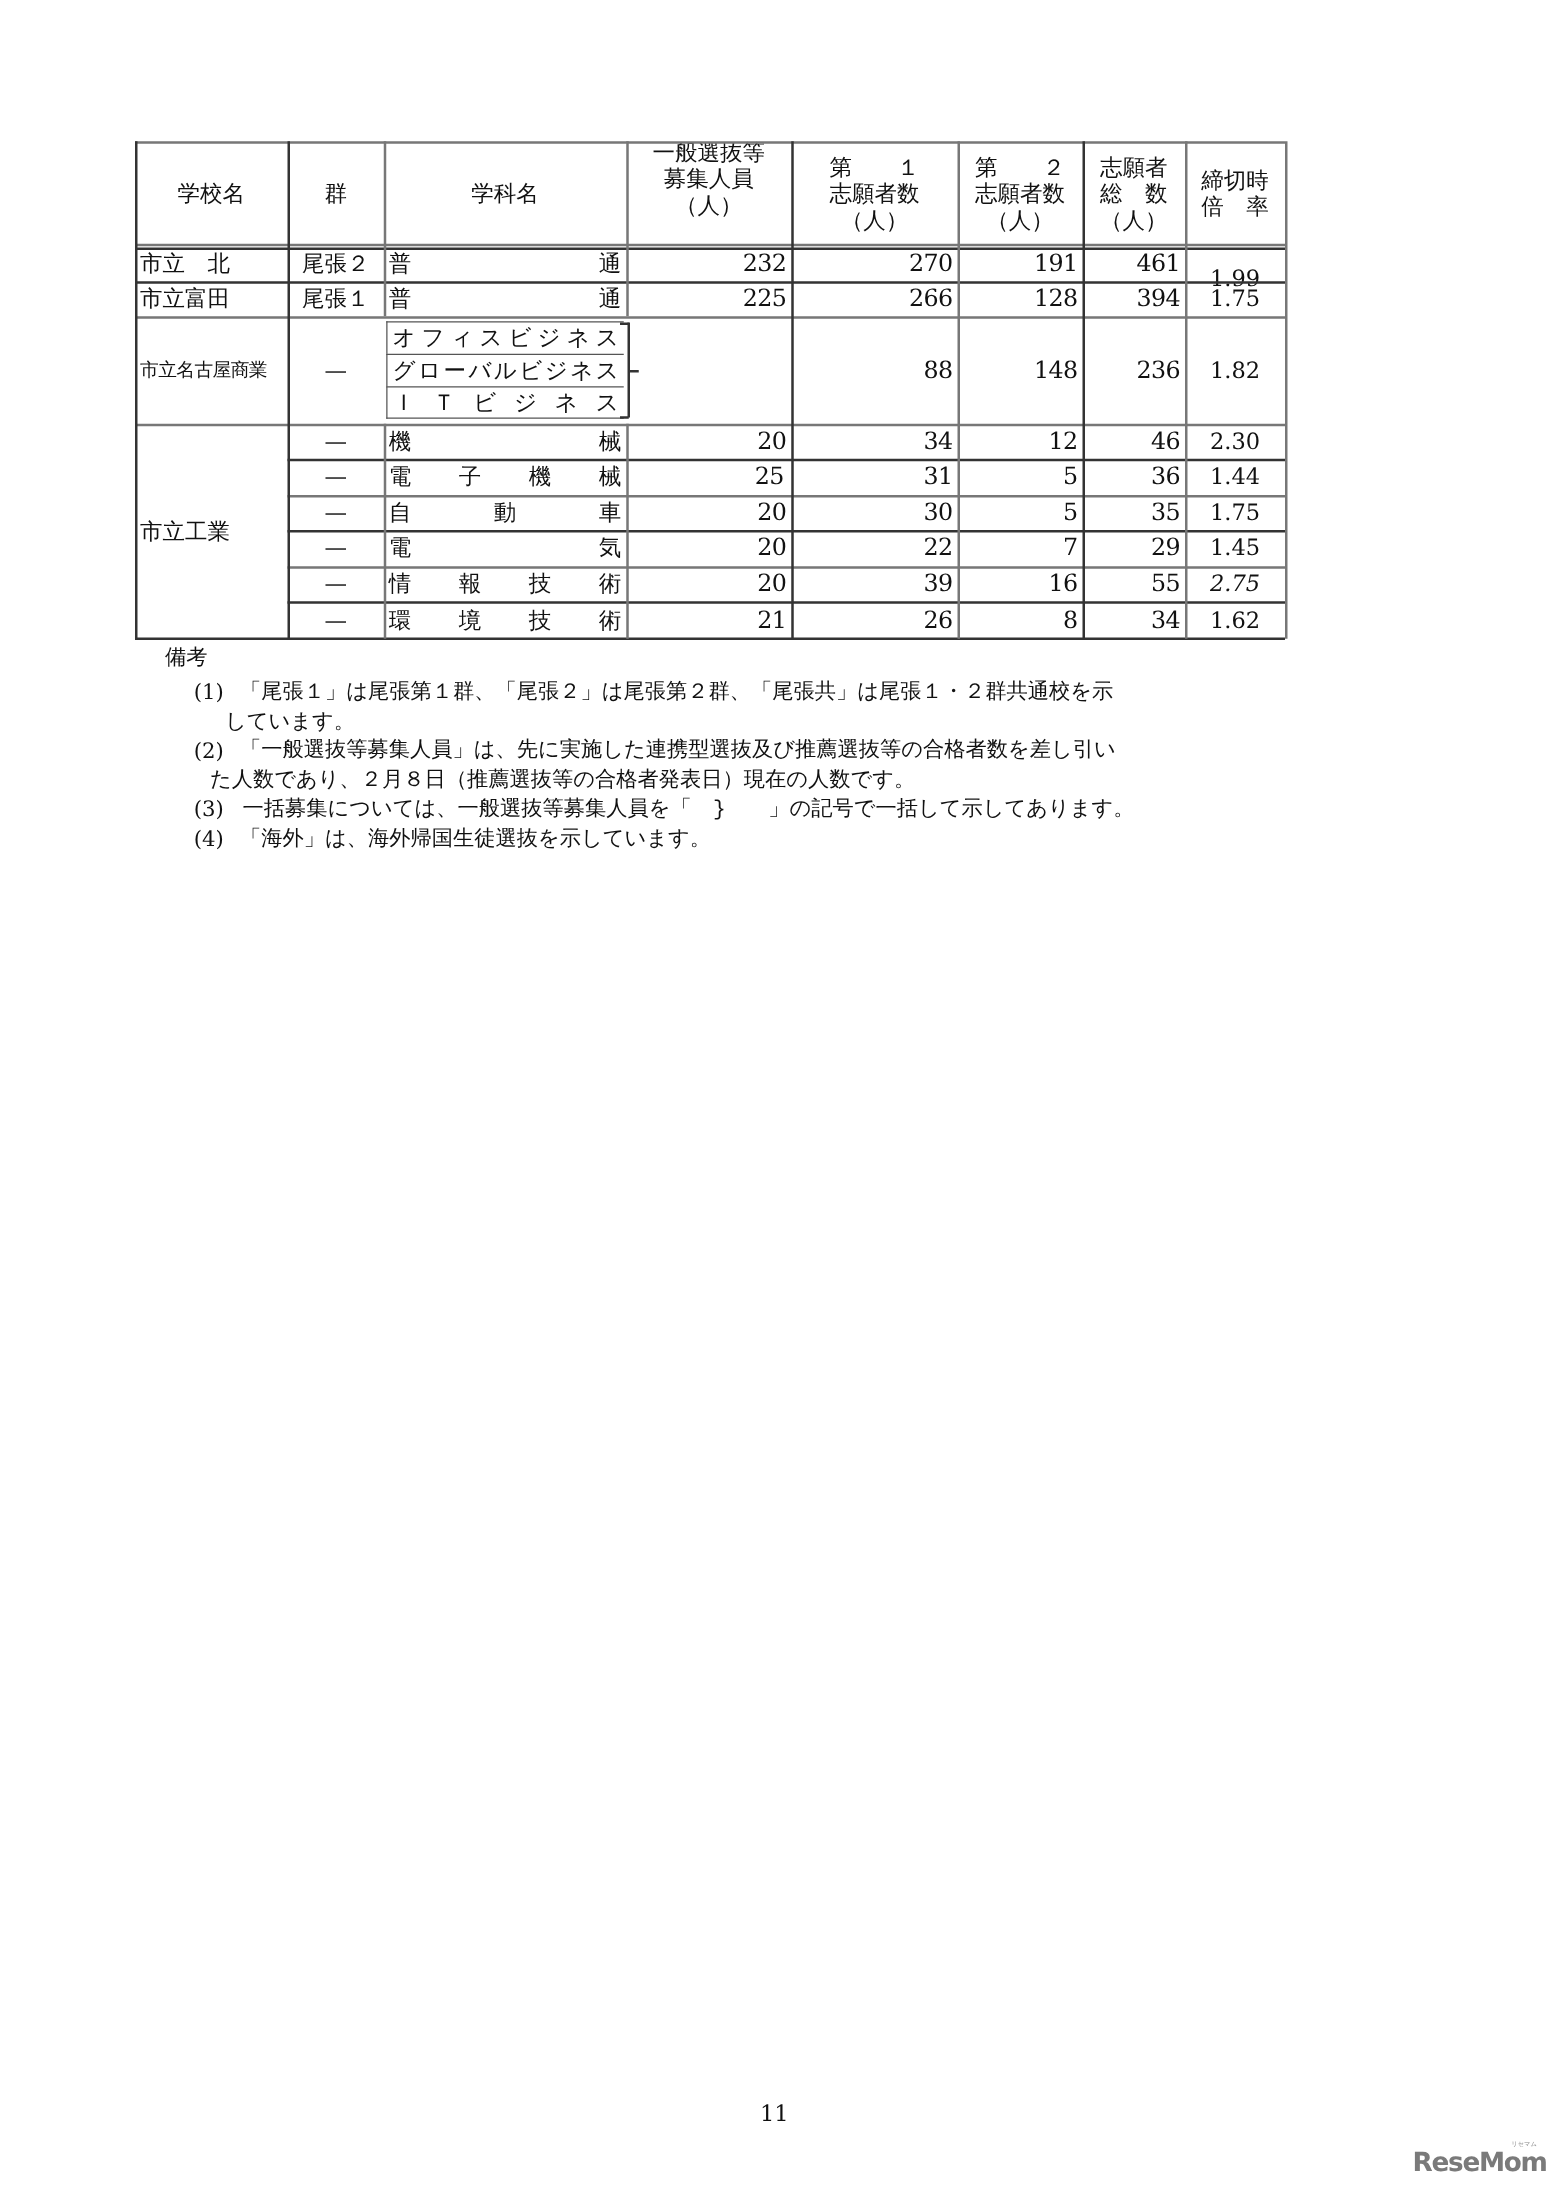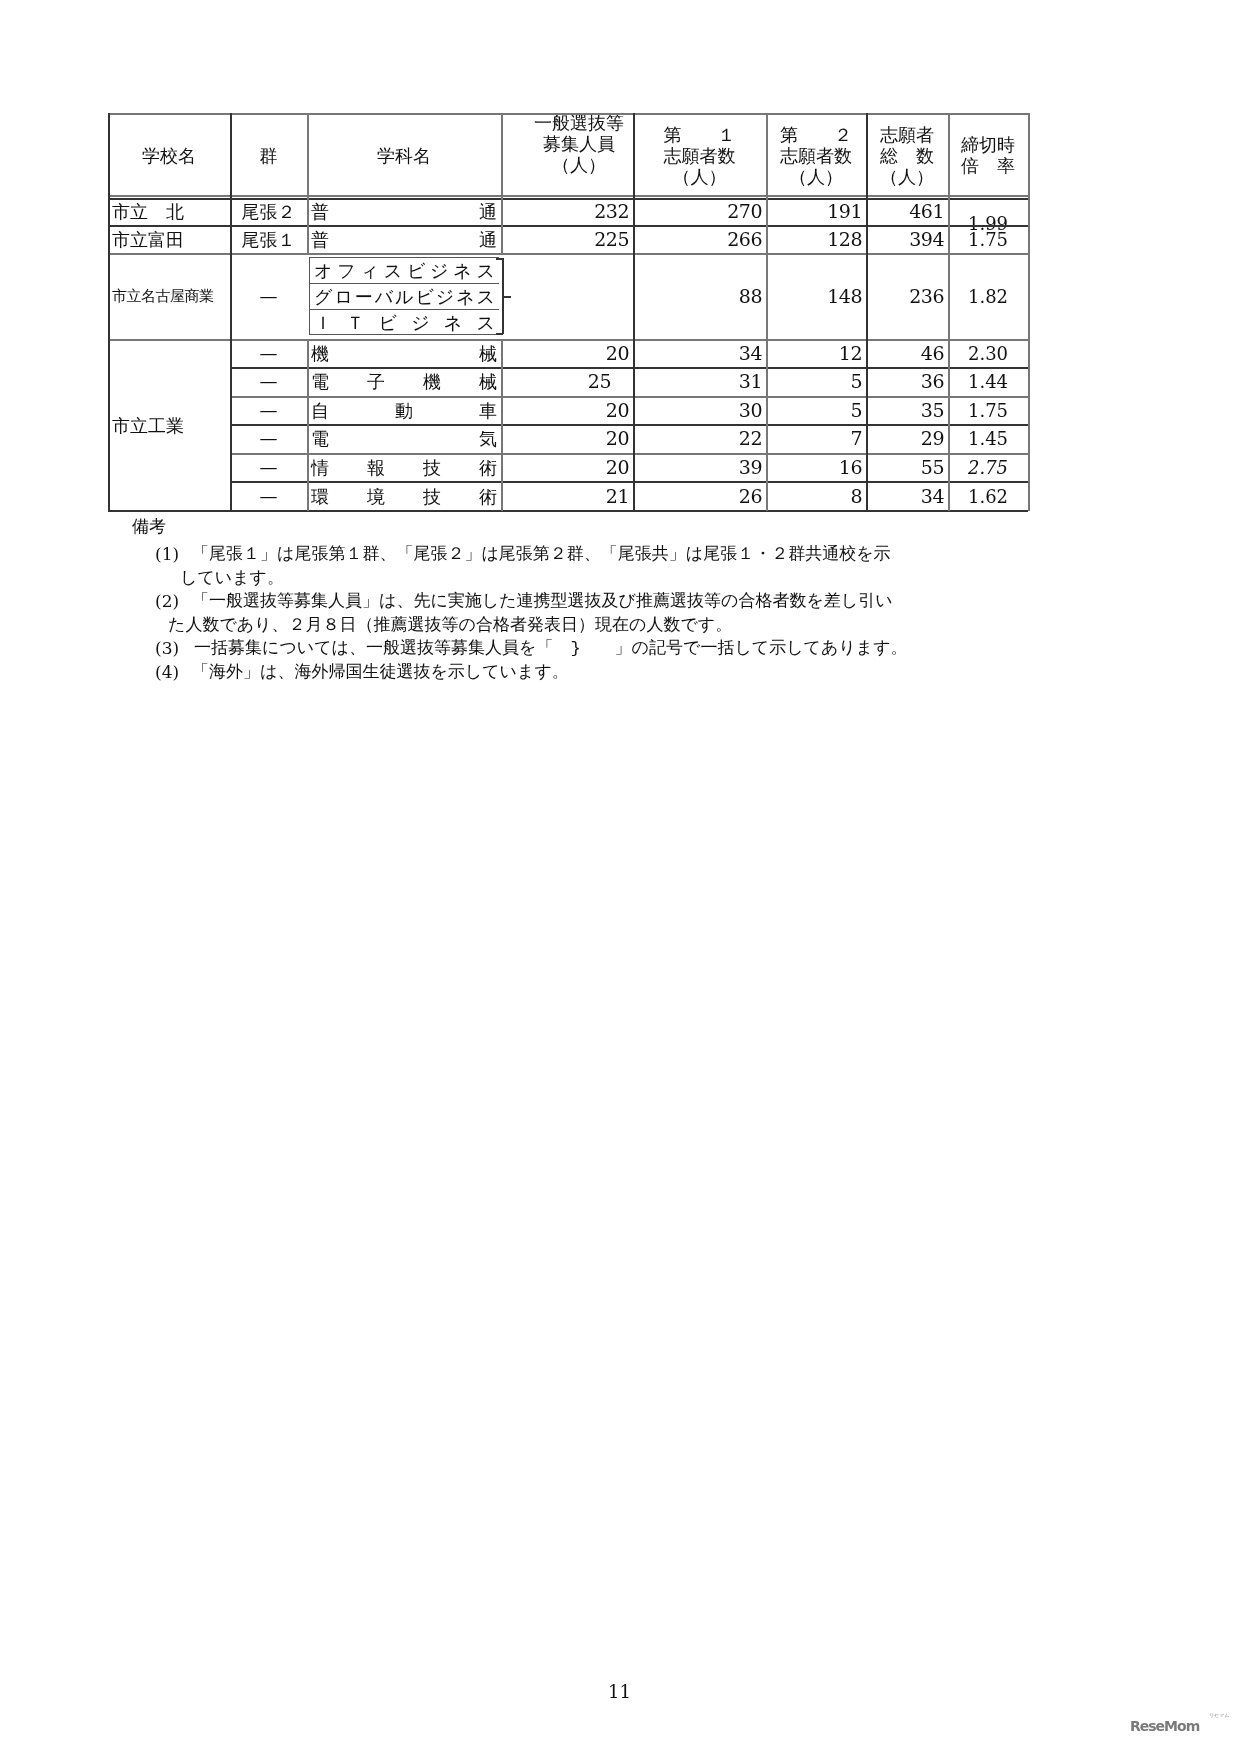--- a/index.html
+++ b/index.html
@@ -21,39 +21,39 @@
   .line.g { background:#777; }
 
   
   .notes { position:absolute; left:132px; top:515px; width:940px; font-size:17px; line-height:23.6px; }
   .notes .heading { position:absolute; left:0; top:0; }
   .note-line { position:absolute; white-space:nowrap;font-family:Liberation Mono, monospace; }
   .note-num { position:absolute; }
 
   .page-number { position:absolute; left:608px; top:1681px; font-size:18px; }
   .logo { position:absolute; left:1130px; top:1718px; font-family:"DejaVu Sans", sans-serif;
-          font-weight:bold; font-size:14px; color:#7a7a7a; letter-spacing:-1px; }
+          font-weight:bold; font-size:21px; color:#7a7a7a; letter-spacing:-1px; }
   .logo-sub { position:absolute; left:1209px; top:1712px; font-family:"DejaVu Sans", sans-serif;
           font-size:5px; color:#888; }
 </style>
 </head>
 <body>
 
 <div class="page">
   <div class="tbl" id="tbl">
       <div class="cell hcell" style="left: 0px; top: 0px; width: 122px; height: 84px;">
         <div>学校名</div>
       </div>
       <div class="cell hcell" style="left: 122px; top: 0px; width: 77px; height: 84px;">
         <div>群</div>
       </div>
       <div class="cell hcell" style="left: 199px; top: 0px; width: 194px; height: 84px;">
         <div>学科名</div>
       </div>
-      <div class="cell hcell" style="left: 405px; top: 0px; width: 132px; height: 61px;">
+      <div class="cell hcell" style="left: 393px; top: 0px; width: 132px; height: 61px;">
         <div>一般選抜等</div>
         <div>募集人員</div>
         <div>（人）</div>
       </div>
       <div class="cell hcell" style="left: 525px; top: 0px; width: 133px; height: 84px;">
         <div>第　　１</div>
         <div>志願者数</div>
         <div>（人）</div>
       </div>
       <div class="cell hcell" style="left: 658px; top: 0px; width: 100px; height: 84px;">
@@ -142,21 +142,21 @@
       <div class="cell num" style="left: 658px; top: 226px; width: 100px; height: 28px;">12</div>
       <div class="cell num" style="left: 758px; top: 226px; width: 82px; height: 28px;">46</div>
       <div class="cell ctr" style="left: 840px; top: 226px; width: 80px; height: 28px;">2.30</div>
       <div class="cell ctr" style="left: 122px; top: 254px; width: 77px; height: 29px;">—</div>
       <div class="cell spread" style="left: 199px; top: 254px; width: 194px; height: 29px;">
         <span>電</span>
         <span>子</span>
         <span>機</span>
         <span>械</span>
       </div>
-      <div class="cell num" style="left: 375px; top: 254px; width: 132px; height: 29px; text-align: center;">25</div>
+      <div class="cell num" style="left: 391px; top: 254px; width: 132px; height: 29px; text-align: center;">25</div>
       <div class="cell num" style="left: 525px; top: 254px; width: 133px; height: 29px;">31</div>
       <div class="cell num" style="left: 658px; top: 254px; width: 100px; height: 29px;">5</div>
       <div class="cell num" style="left: 758px; top: 254px; width: 82px; height: 29px;">36</div>
       <div class="cell ctr" style="left: 840px; top: 254px; width: 80px; height: 29px;">1.44</div>
       <div class="cell ctr" style="left: 122px; top: 283px; width: 77px; height: 28px;">—</div>
       <div class="cell spread" style="left: 199px; top: 283px; width: 194px; height: 28px;">
         <span>自</span>
         <span>動</span>
         <span>車</span>
       </div>

